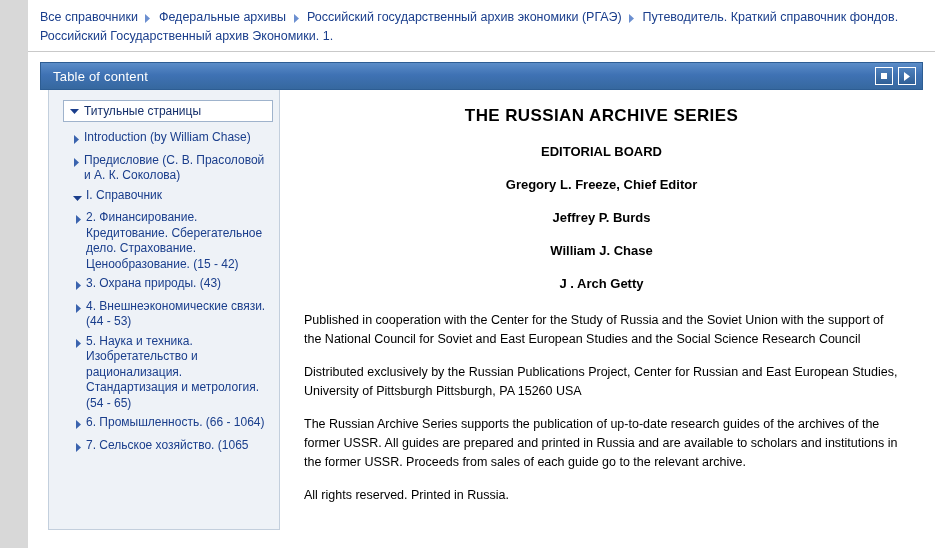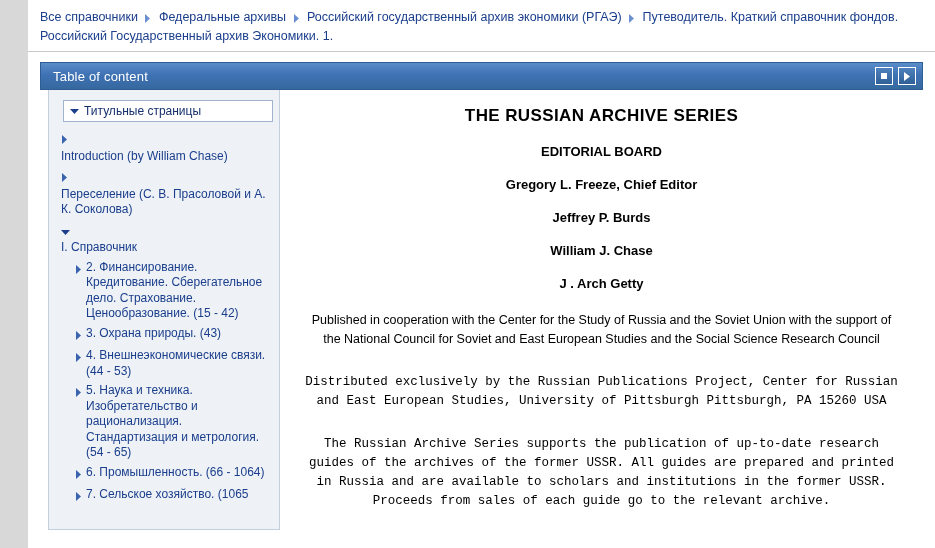--- a/index.html
+++ b/index.html
@@ -123,21 +123,21 @@
     color: #1a3e8c;
     padding: 2px 8px 2px 0;
     cursor: pointer;
   }
   .toc-item .tri {
     flex: 0 0 auto;
     margin-top: 3px;
     margin-right: 4px;
   }
   .toc-item .lbl { text-decoration: none; }
-  .lvl1 { padding-left: 12px; flex-direction: column; }
+  .lvl1 { padding-left: 24px; }
   .lvl2 { padding-left: 26px; }
 
   .doc-panel {
     flex: 1;
     padding: 14px 24px 0 24px;
     overflow: hidden;
     box-sizing: border-box;
   }
   .doc-h {
     text-align: center;
@@ -148,27 +148,26 @@
     letter-spacing: 0.4px;
   }
   .doc-h.first { margin-top: 2px; }
   .doc-h2 {
     text-align: center;
     font-weight: bold;
     font-size: 13px;
     margin: 18px 0 0 0;
   }
   .doc-p {
-    text-align: center;
     font-size: 12.5px;
     line-height: 19px;
     color: #000000;
     margin: 20px 0 0 0;
   }
-  .doc-p.tight { margin-top: 24px; font-family: Liberation Mono, monospace; }
+  .doc-p.tight { margin-top: 14px; }
 </style>
 </head>
 <body>
 
 <div id="app">
 
   <div class="left-rail"></div>
 
   <div class="content-wrap">
 
@@ -227,21 +226,21 @@
                 </svg>
             </span>
             <span class="lbl">Introduction (by William Chase)</span>
           </li>
           <li class="toc-item lvl1">
             <span class="tri">
               <svg width="7" height="9" viewBox="0 0 7 9">
                   <path d="M1 0 L6 4.5 L1 9 Z" fill="#3a63ae"></path>
                 </svg>
             </span>
-            <span class="lbl">Переселение (С. В. Прасоловой и А. К. Соколова)</span>
+            <span class="lbl">Предисловие (С. В. Прасоловой и А. К. Соколова)</span>
           </li>
           <li class="toc-item lvl1">
             <span class="tri">
               <svg width="9" height="7" viewBox="0 0 9 7" style="margin-top:1px">
                   <path d="M0 1 L9 1 L4.5 6 Z" fill="#1a3e8c"></path>
                 </svg>
             </span>
             <span class="lbl">I. Справочник</span>
           </li>
           <li class="toc-item lvl2">

